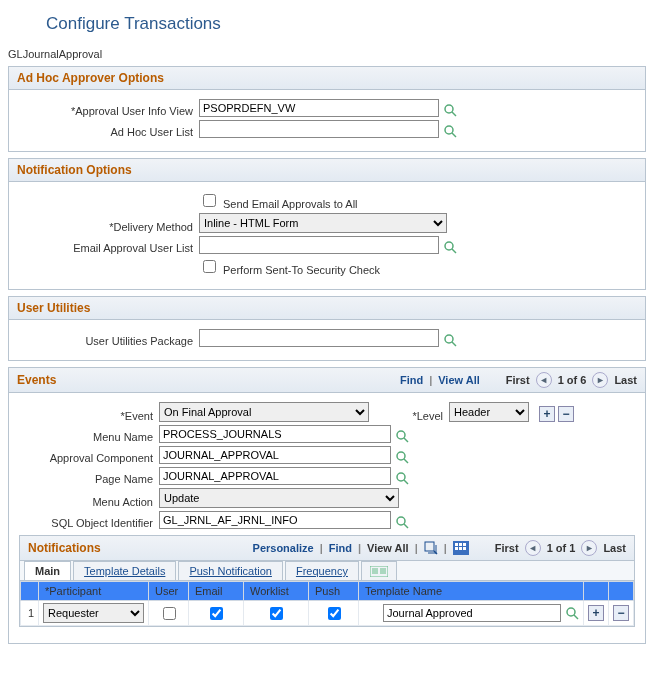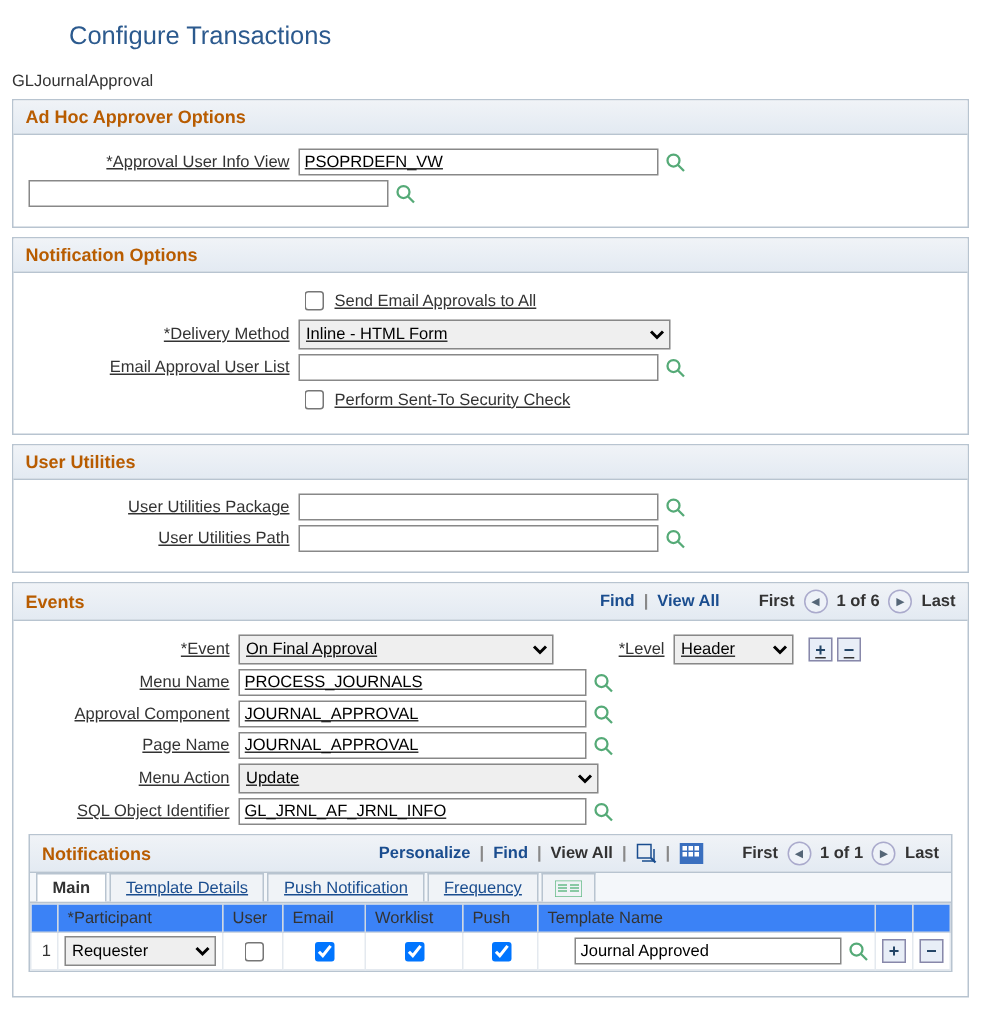--- a/index.html
+++ b/index.html
@@ -40,23 +40,22 @@
     padding: 4px 8px;
     display: flex;
     align-items: center;
     justify-content: space-between;
   }
   .section-body {
     padding: 6px 10px 10px 10px;
   }
   .form-row {
     display: flex;
-    align-items: center;
+    align-items: flex-end;
     margin: 3px 0;
-    text-decoration: underline;
   }
   .form-row .lbl-col {
     width: 180px;
     text-align: right;
     padding-right: 6px;
   }
   input[type="text"] {
     border: 1px solid #888;
     height: 18px;
     font-size: 11px;
@@ -184,20 +183,21 @@
       <div class="lbl-col">*Approval User Info View</div>
       <input type="text" style="width: 240px;" value="PSOPRDEFN_VW">
       <span class="lookup">
         <svg width="13" height="13" viewBox="0 0 13 13">
             <circle cx="5" cy="5" r="4" fill="none" stroke="#5a7" stroke-width="1.5"></circle>
             <line x1="8" y1="8" x2="12" y2="12" stroke="#5a7" stroke-width="1.5"></line>
           </svg>
       </span>
     </div>
     <div class="form-row">
+      <div class="lbl-col">Ad Hoc User List</div>
       <input type="text" style="width: 240px;" value="">
       <span class="lookup">
         <svg width="13" height="13" viewBox="0 0 13 13">
             <circle cx="5" cy="5" r="4" fill="none" stroke="#5a7" stroke-width="1.5"></circle>
             <line x1="8" y1="8" x2="12" y2="12" stroke="#5a7" stroke-width="1.5"></line>
           </svg>
       </span>
     </div>
   </div>
 </div>
@@ -236,30 +236,20 @@
   </div>
 </div>
 
 <div class="section">
   <div class="section-header">
       <span>User Utilities</span>
     </div>
   <div class="section-body">
     <div class="form-row">
       <div class="lbl-col">User Utilities Package</div>
-      <input type="text" style="width: 240px;" value="">
-      <span class="lookup">
-        <svg width="13" height="13" viewBox="0 0 13 13">
-            <circle cx="5" cy="5" r="4" fill="none" stroke="#5a7" stroke-width="1.5"></circle>
-            <line x1="8" y1="8" x2="12" y2="12" stroke="#5a7" stroke-width="1.5"></line>
-          </svg>
-      </span>
-    </div>
-    <div class="form-row">
-      <div class="lbl-col">User Utilities Path</div>
       <input type="text" style="width: 240px;" value="">
       <span class="lookup">
         <svg width="13" height="13" viewBox="0 0 13 13">
             <circle cx="5" cy="5" r="4" fill="none" stroke="#5a7" stroke-width="1.5"></circle>
             <line x1="8" y1="8" x2="12" y2="12" stroke="#5a7" stroke-width="1.5"></line>
           </svg>
       </span>
     </div>
   </div>
 </div>

